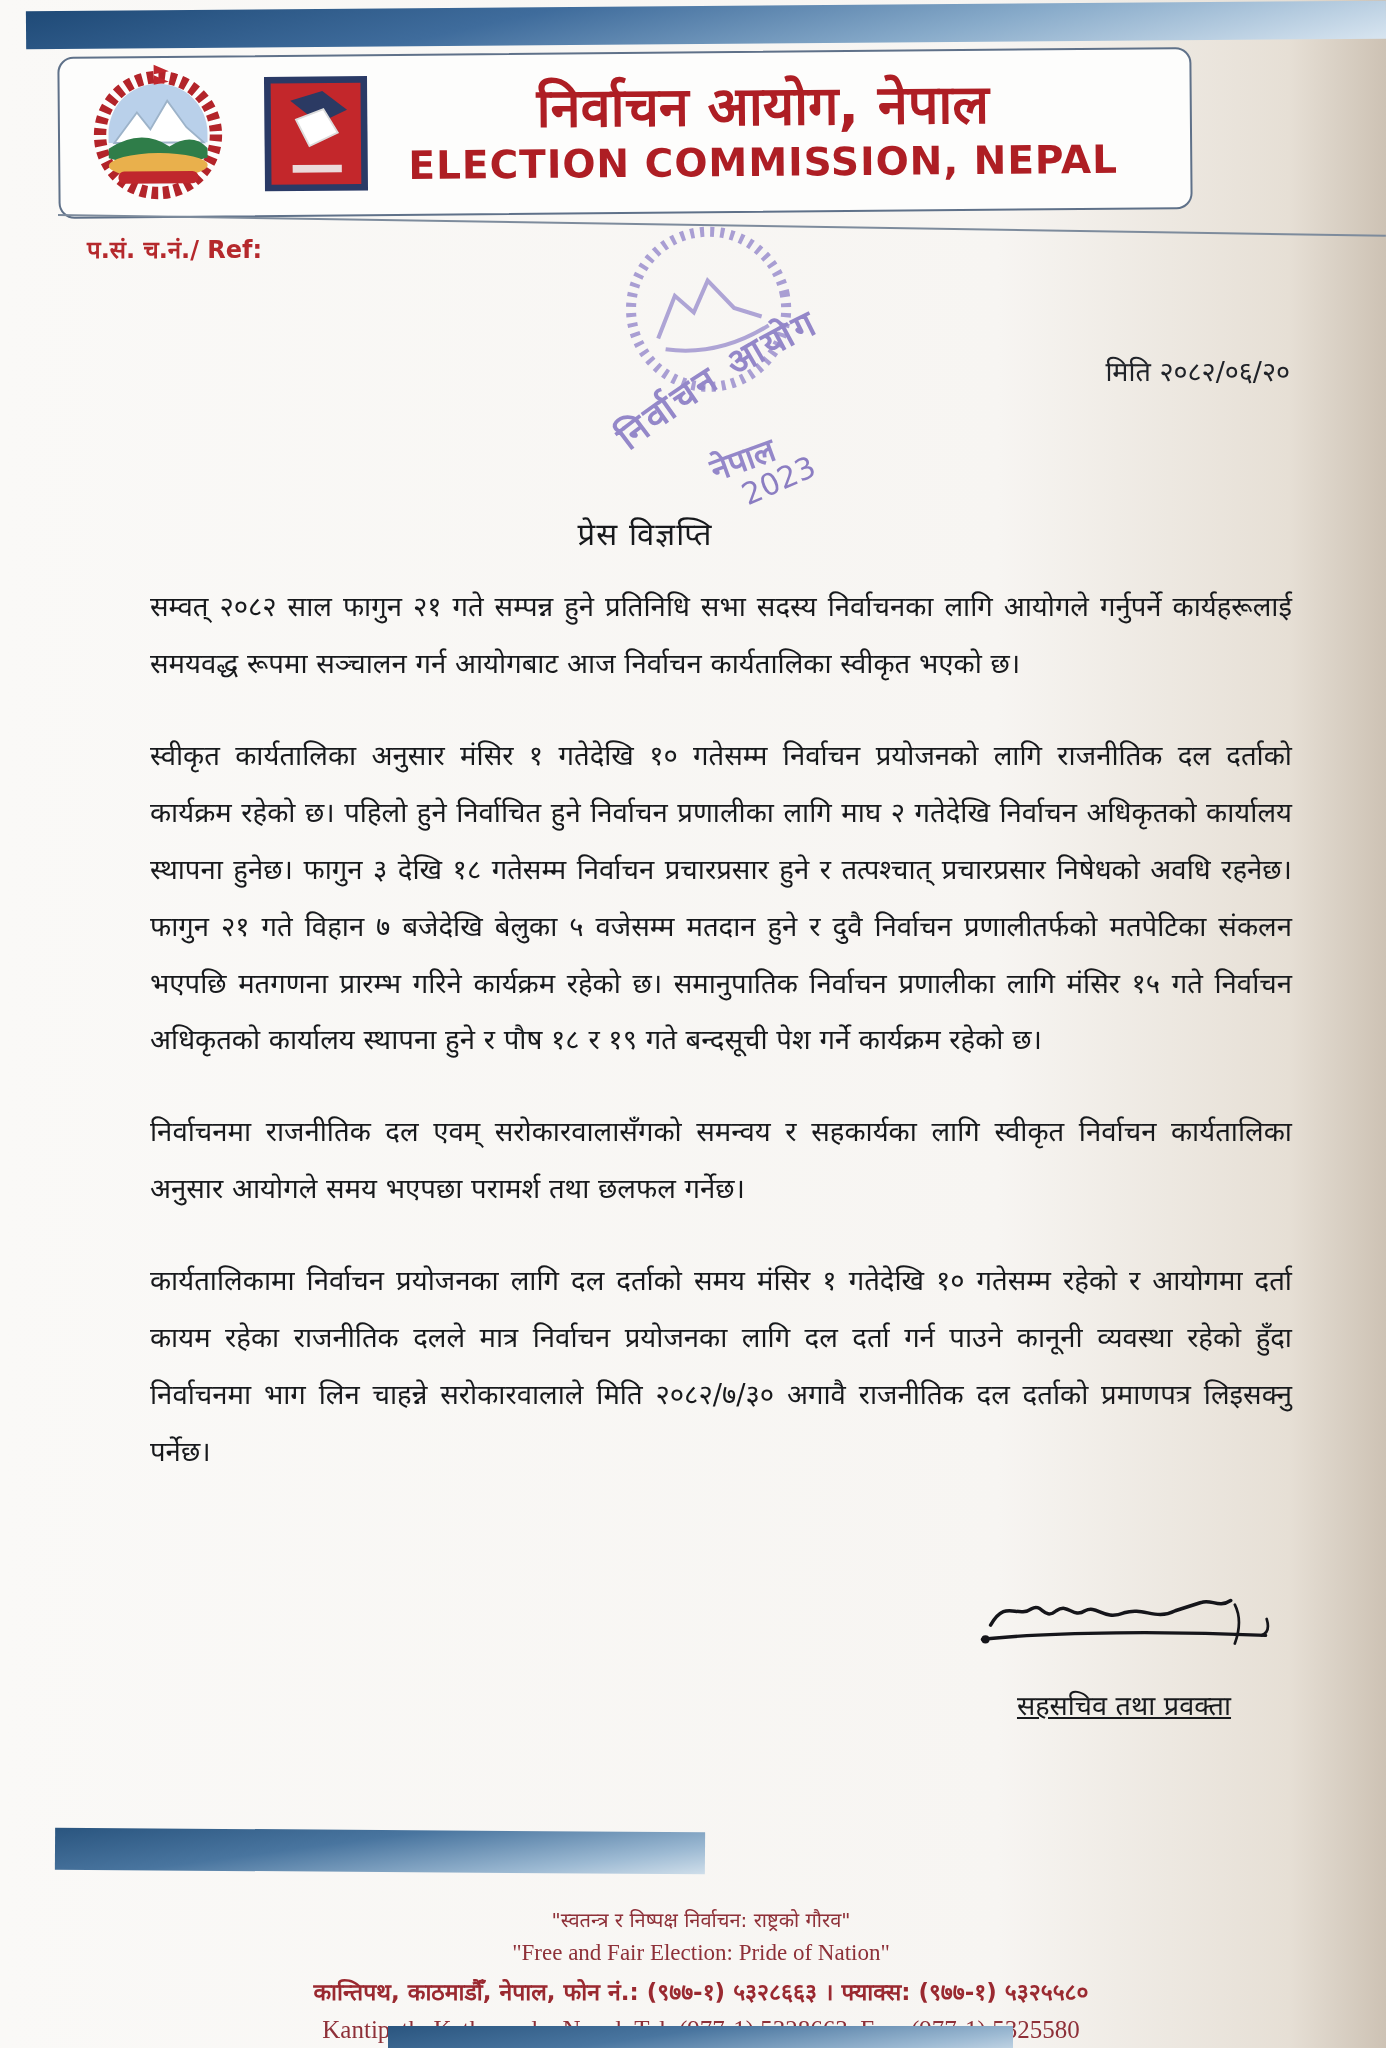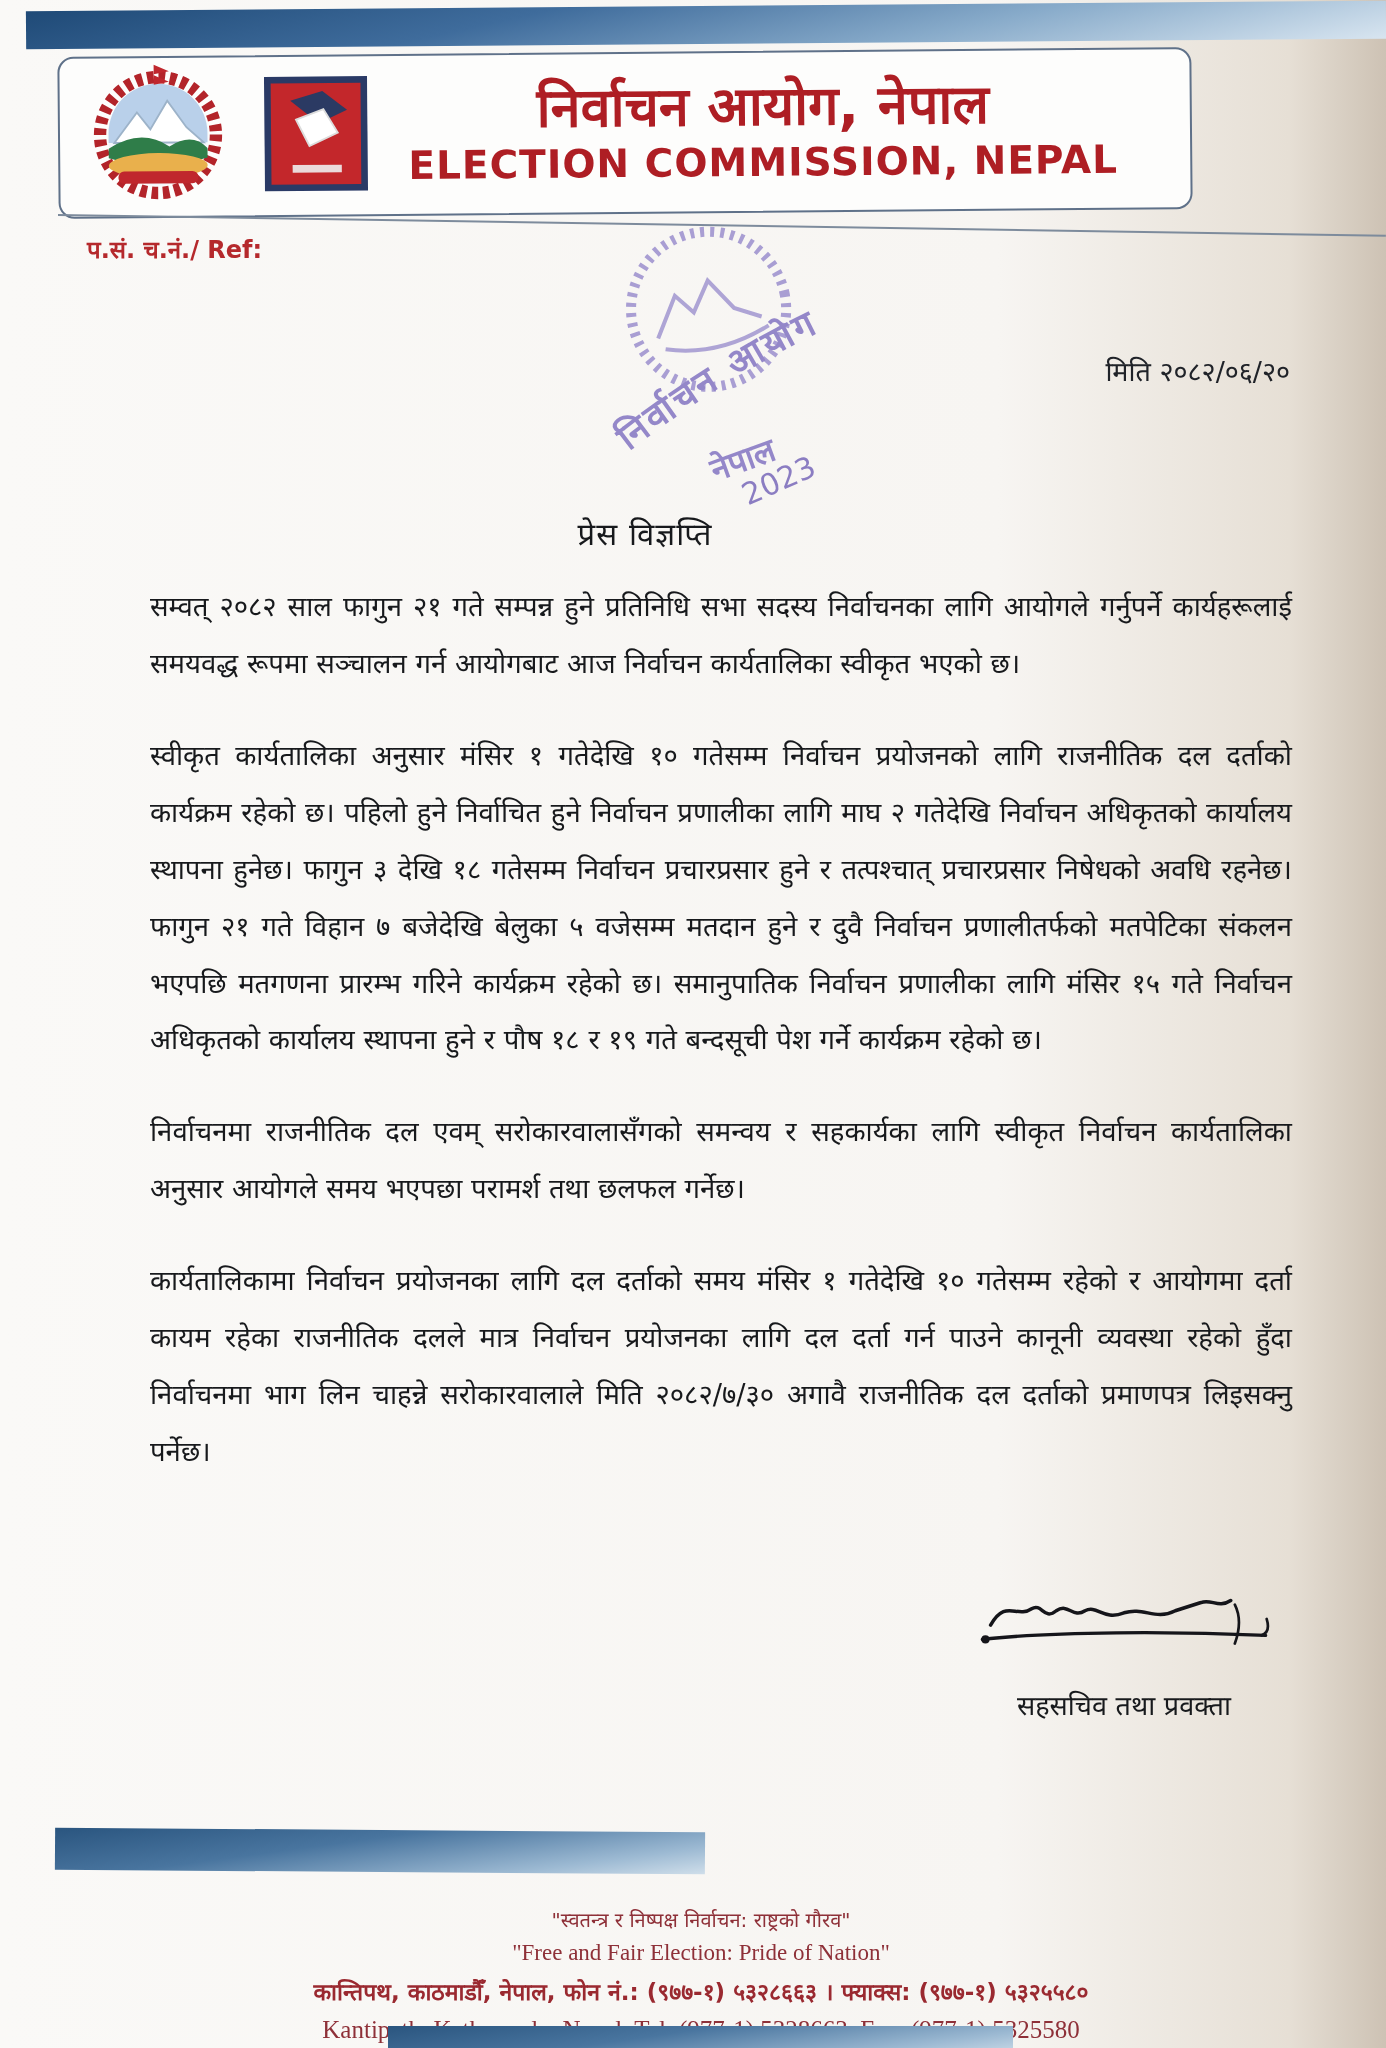--- a/index.html
+++ b/index.html
@@ -29,21 +29,21 @@
   .org-np{font-size:54px;font-weight:700;color:#ae1e24;line-height:1.05;}
   .org-en{font-size:39px;font-weight:700;color:#ae1e24;letter-spacing:1px;margin-top:4px;}
   .ref-line{position:absolute;left:62px;top:232px;font-size:24px;font-weight:700;color:#b5292c;margin-left:25px;}
   .stamp{position:absolute;left:588px;top:205px;width:272px;height:305px;transform:rotate(-12deg);opacity:.9;}
   .dates{position:absolute;right:96px;top:346px;text-align:right;font-size:27px;line-height:1.9;color:#202329;}
   .press-title{position:absolute;left:-48px;top:512px;width:100%;text-align:center;font-size:31px;letter-spacing:1px;color:#17191c;}
   .doc-body{position:absolute;left:150px;top:578px;width:1142px;font-size:27.5px;line-height:2.07;text-align:justify;color:#17191c;}
   .doc-body p{margin:0 0 35px 0;}
   .signature{position:absolute;right:92px;top:1582px;width:340px;text-align:center;color:#17191c;}
   .sig-name{font-size:27px;margin-top:2px;}
-  .sig-designation{font-size:27px;margin-top:22px;}
+  .sig-designation{font-size:27px;margin-top:22px;text-decoration:underline;}
   .midbar{
     position:absolute;left:55px;top:1830px;width:650px;height:42px;
     background:linear-gradient(172deg,#2a557f 0%,#49759f 40%,#9dbad3 80%,#cfdeea 100%);
     transform:rotate(0.4deg);
   }
   .footer{position:absolute;left:8px;top:1906px;width:1386px;text-align:center;color:#8e3038;}
   .f-motto-np{font-size:20px;margin-bottom:7px;}
   .f-motto-en{font-family:"Liberation Serif","DejaVu Serif",serif;font-size:23px;margin-bottom:9px;}
   .f-addr-np{font-size:23px;font-weight:700;color:#9a2930;margin-bottom:9px;}
   .f-addr-en{font-family:"Liberation Serif","DejaVu Serif",serif;font-size:25px;margin-bottom:7px;}

